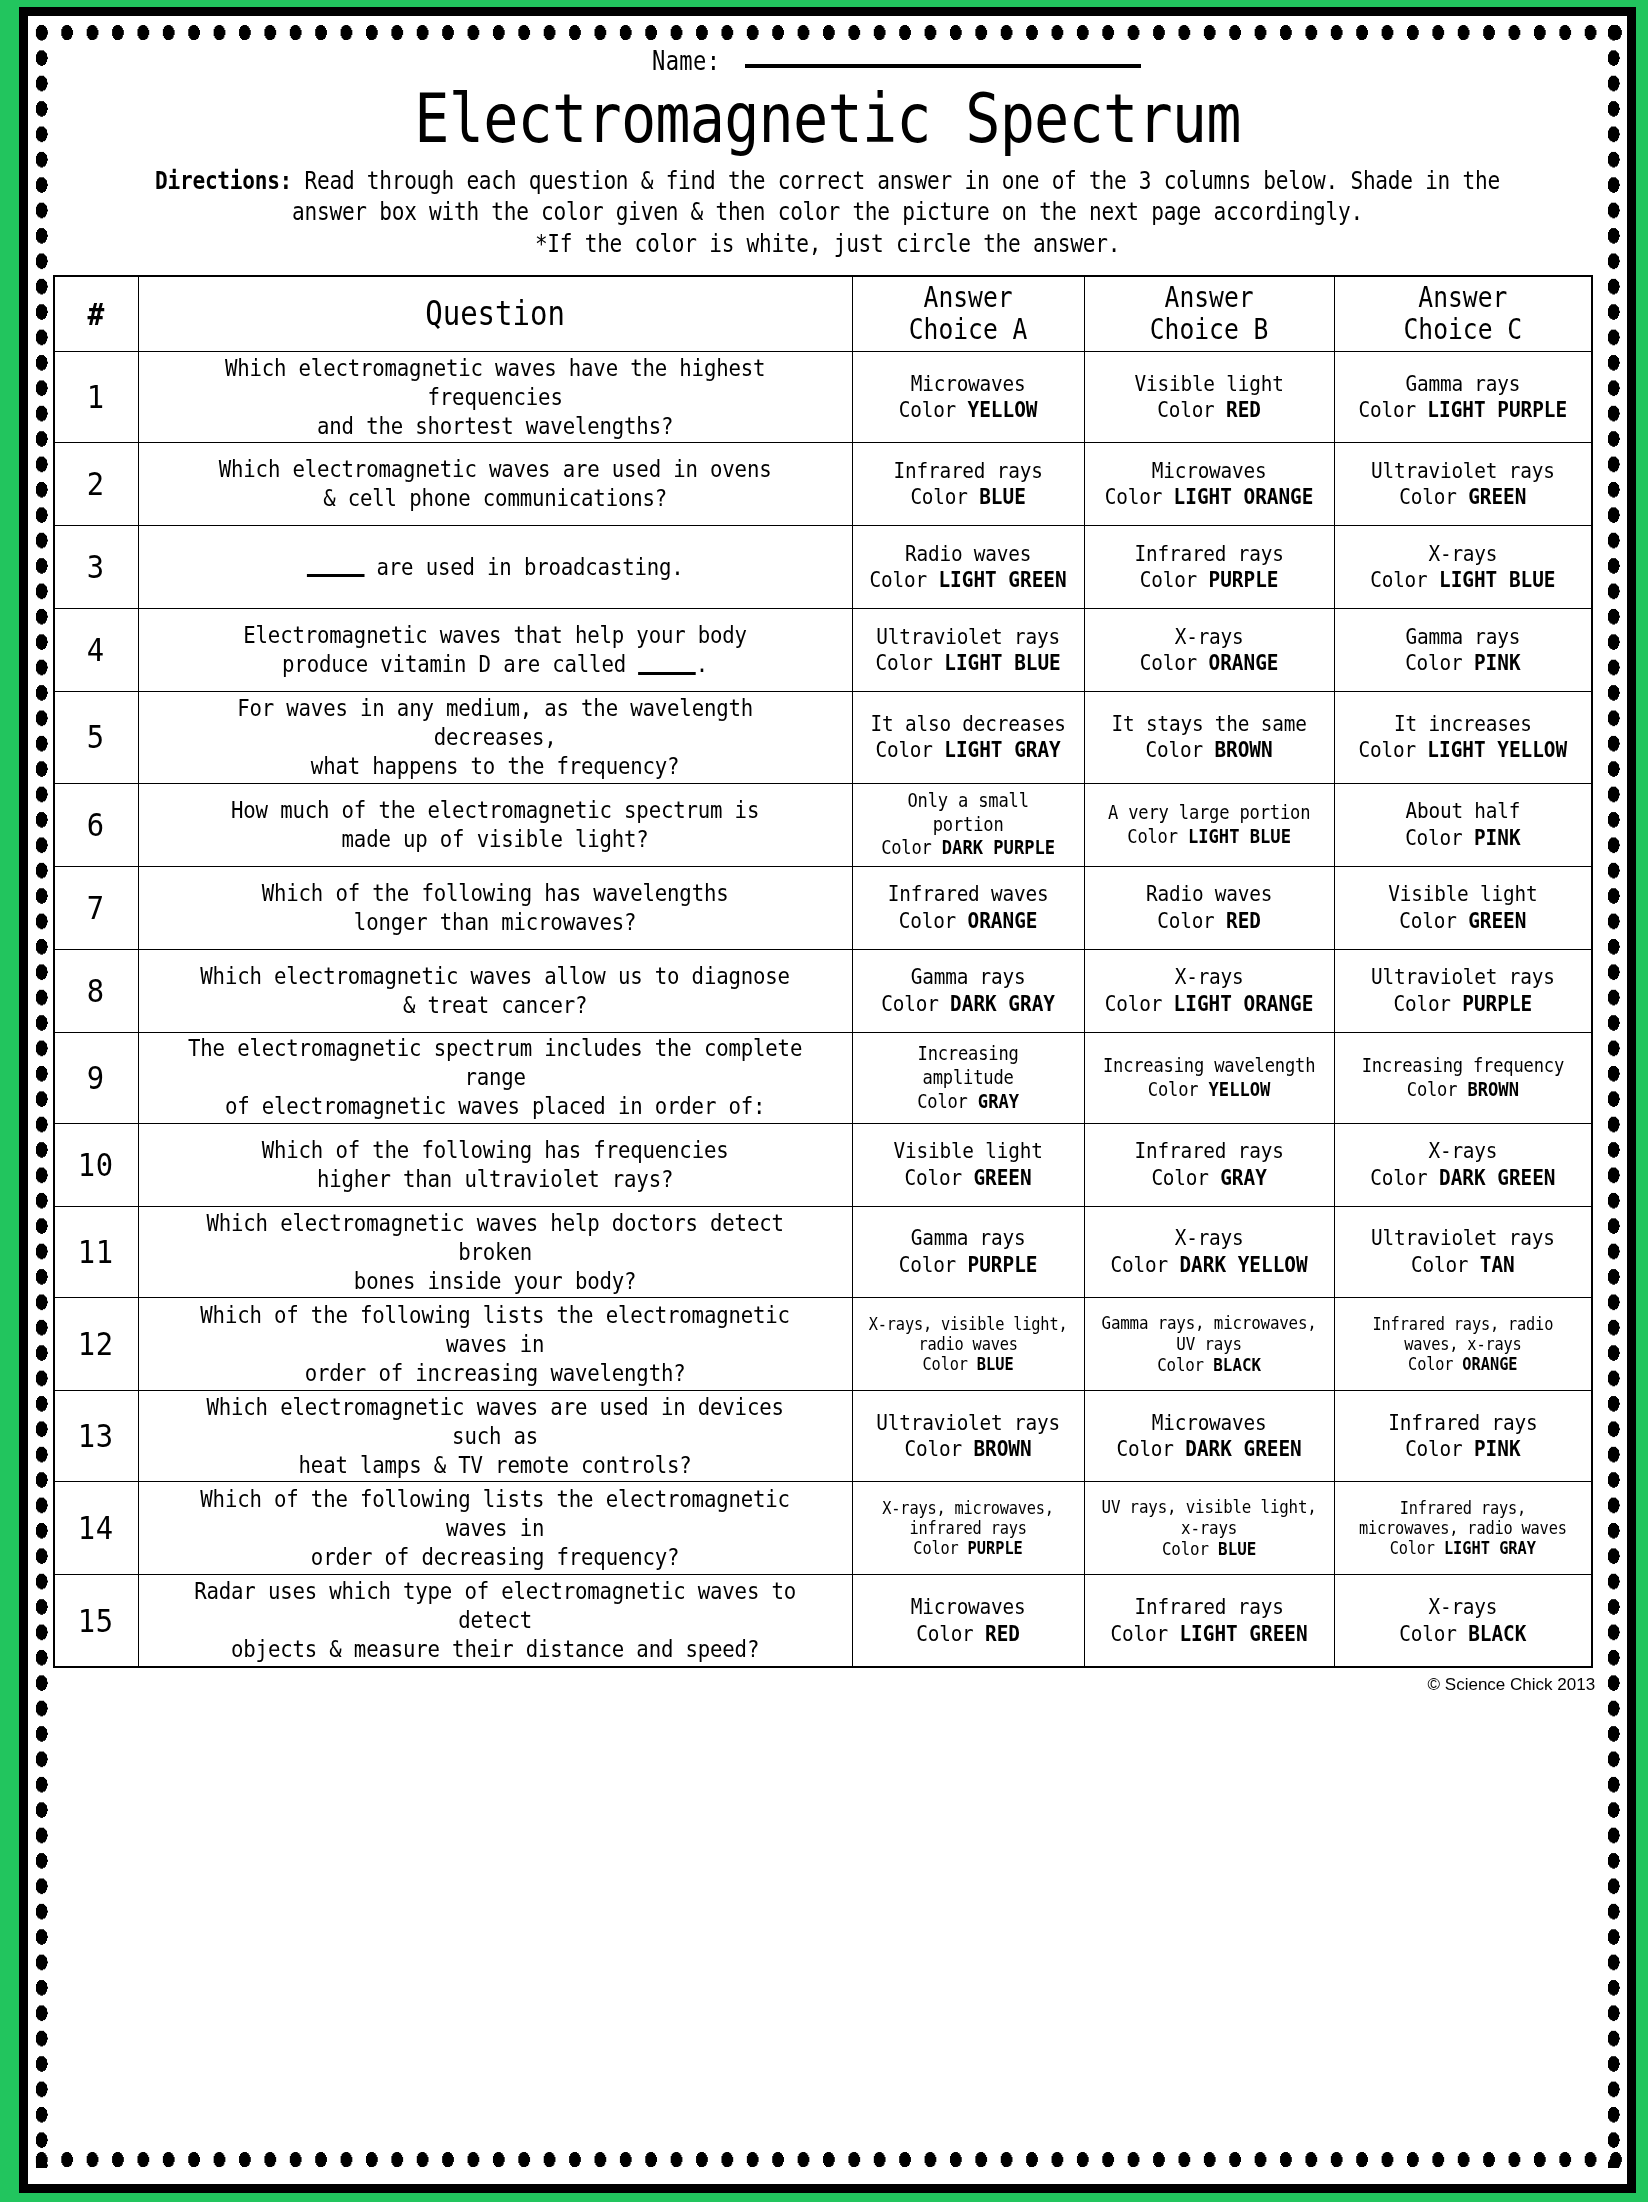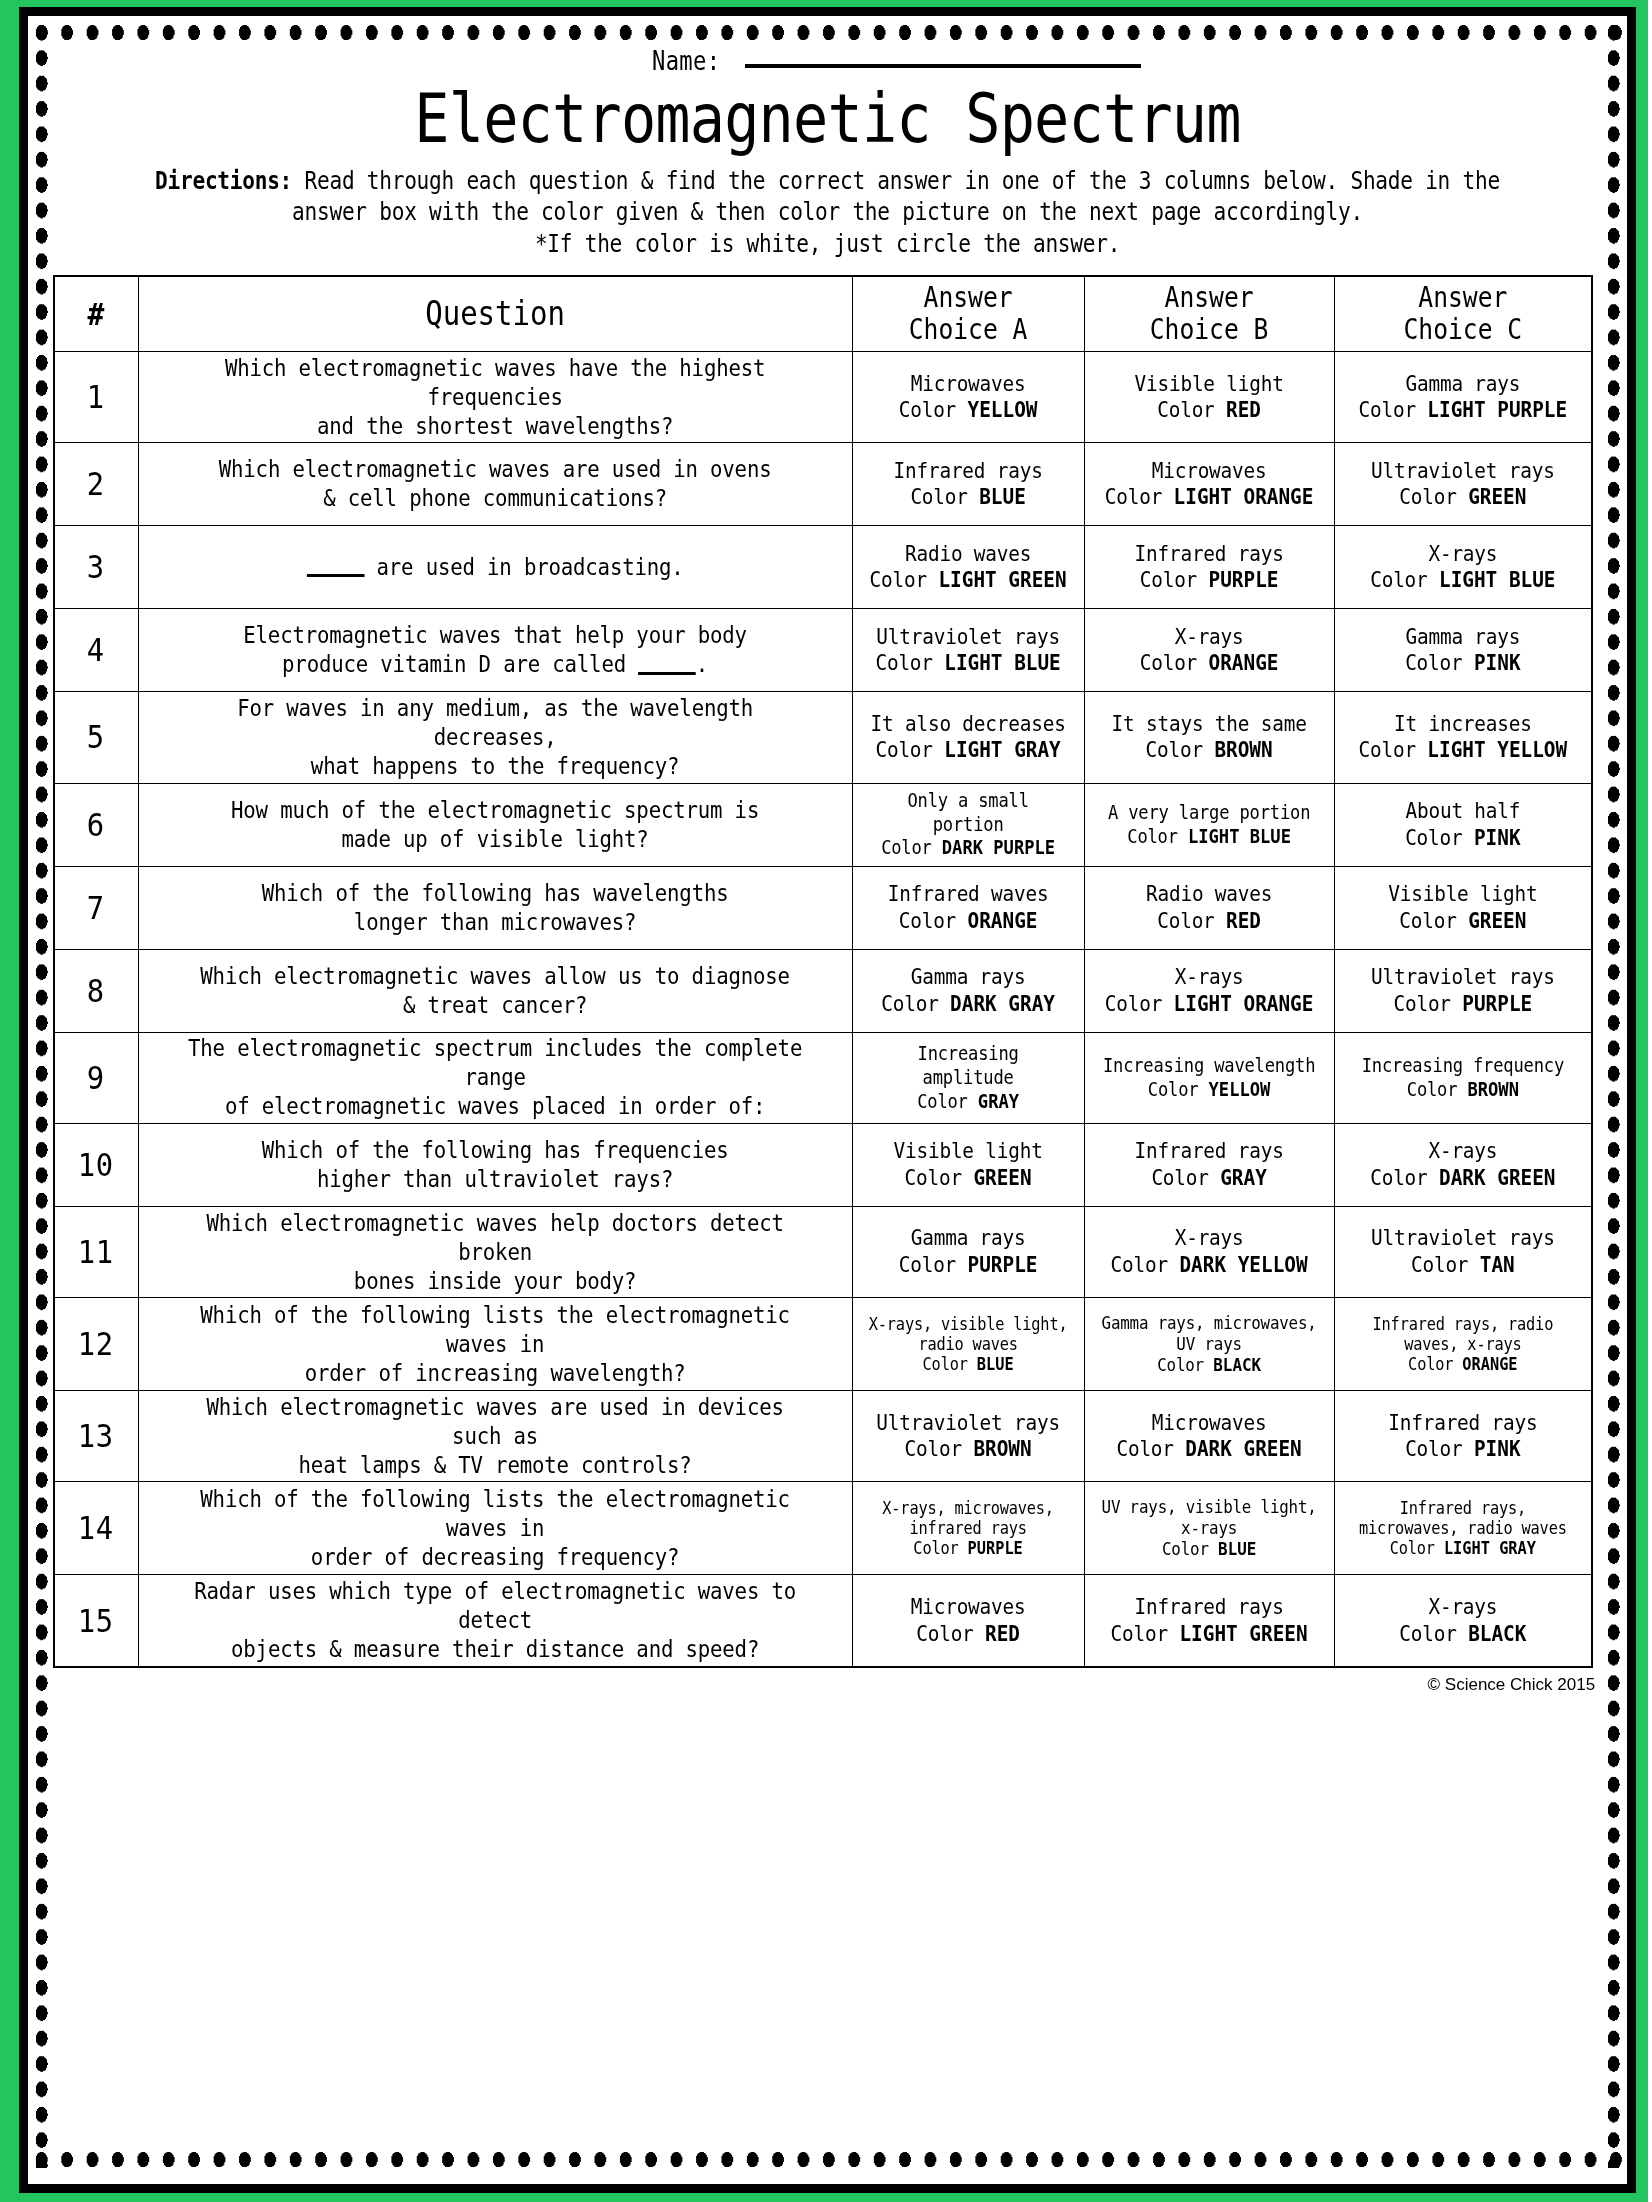--- a/index.html
+++ b/index.html
@@ -641,17 +641,17 @@
             <td>
               <div class="cell-ans ">
                 <span class="opt">X-rays</span>
                 <span class="col-line">Color <b>BLACK</b></span>
               </div>
             </td>
           </tr>
         </tbody>
     </table>
 
-    <div class="footer">© Science Chick 2015</div>
+    <div class="footer">© Science Chick 2013</div>
 
   </div>
 </div>
 
 
 </body></html>

